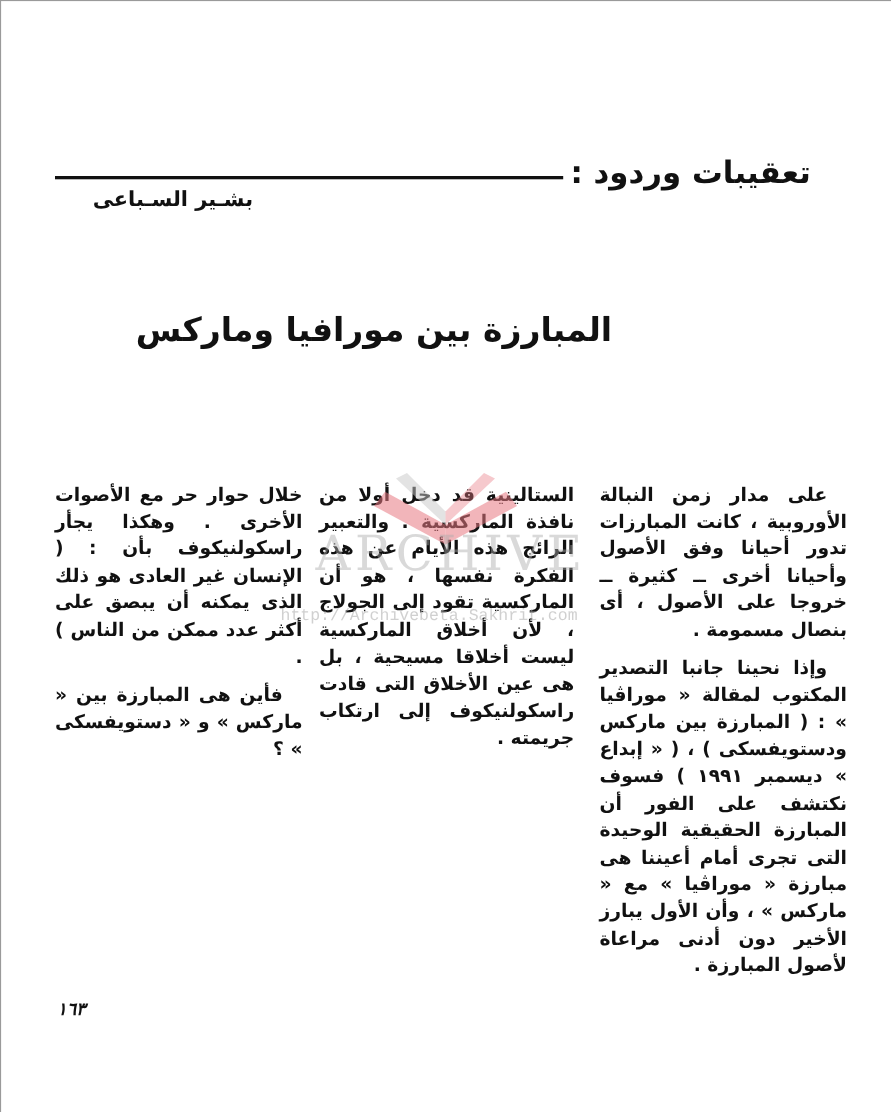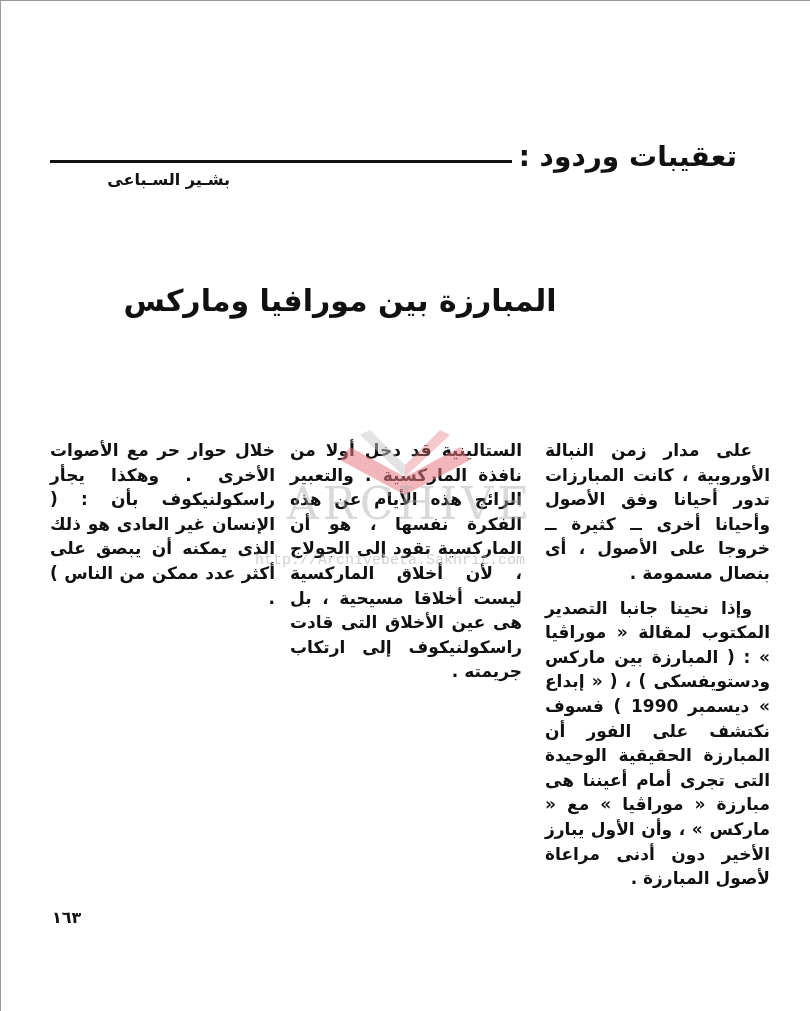--- a/index.html
+++ b/index.html
@@ -5,60 +5,61 @@
   html, body { margin: 0; padding: 0; }
   body {
     width: 810px; height: 1011px; background: #ffffff; position: relative; overflow: hidden;
     font-family: "DejaVu Sans", sans-serif; color: #111;
   }
   .frame-top { position: absolute; left: 0; top: 0; width: 810px; height: 1px; background: #9a9a9a; }
   .frame-left { position: absolute; left: 0; top: 0; width: 1px; height: 1011px; background: #9a9a9a; }
 
   .section-head { position: absolute; top: 140px; right: 73px; direction: rtl; font-weight: bold; font-size: 28px; white-space: nowrap; }
   .section-rule { position: absolute; top: 160px; left: 50px; width: 462px; height: 3px; background: #111; }
-  .author { position: absolute; top: 170px; left: 80px; width: 150px; direction: rtl; text-align: right; font-weight: bold; font-size: 16px; letter-spacing: 0.5px; }
+  .author { position: absolute; top: 170px; left: 80px; width: 150px; direction: rtl; text-align: right; font-weight: bold; font-size: 19px; letter-spacing: 0.5px; }
 
   .article-title { position: absolute; top: 283px; left: 0; width: 680px; text-align: center; direction: rtl; font-weight: bold; font-size: 30px; }
 
   .col { position: absolute; top: 438px; direction: rtl; text-align: justify; font-weight: bold; font-size: 17px; line-height: 24.6px; }
   .col p { margin: 0 0 10px 0; text-indent: 18px; }
   .col-right { left: 545px; width: 225px; }
   .col-mid { left: 290px; width: 232px; }
   .col-left { left: 50px; width: 225px; }
 
-  .page-number { position: absolute; top: 908px; left: 52px; font-weight: bold; font-size: 16px; direction: rtl; }
+  .page-number { position: absolute; top: 908px; left: 52px; font-weight: bold; font-size: 16px; direction: rtl; font-style: italic; }
 
   .watermark { position: absolute; left: 255px; top: 420px; width: 310px; height: 160px; pointer-events: none; }
   .wm-book { position: absolute; left: 75px; top: 5px; width: 150px; height: 75px; }
   .wm-text { position: absolute; left: 0; top: 58px; width: 310px; text-align: center; font-family: "DejaVu Serif", serif; font-size: 44px; color: rgba(170,170,170,0.45); letter-spacing: 4px; }
   .wm-url { position: absolute; left: 0; top: 132px; width: 310px; text-align: left; font-family: Liberation Mono, monospace; font-size: 15px; color: rgba(170,170,170,0.55); }
 </style>
 </head>
 <body>
 
 <div class="frame-top"></div>
 <div class="frame-left"></div>
 
 <div class="section-head">تعقيبات وردود :</div>
 <div class="section-rule"></div>
 <div class="author">بشـير السـباعى</div>
 
 <h1 class="article-title" style="margin:0;">المبارزة بين مورافيا وماركس</h1>
 
 <div class="col col-right">
   <p>على مدار زمن النبالة الأوروبية ، كانت المبارزات تدور أحيانا وفق الأصول وأحيانا أخرى ــ كثيرة ــ خروجا على الأصول ، أى بنصال مسمومة .</p>
-  <p>وإذا نحينا جانبا التصدير المكتوب لمقالة « موراڤيا » : ( المبارزة بين ماركس ودستويفسكى ) ، ( « إبداع » ديسمبر 1990 ) فسوف نكتشف على الفور أن المبارزة الحقيقية الوحيدة التى تجرى أمام أعيننا هى مبارزة « موراڤيا » مع « ماركس » ، وأن الأول يبارز الأخير دون أدنى مراعاة لأصول المبارزة .</p>
+  <p>وإذا نحينا جانبا التصدير المكتوب لمقالة « موراڤيا » : ( المبارزة بين ماركس ودستويفسكى ) ، ( « إبداع » ديسمبر ١٩٩١ ) فسوف نكتشف على الفور أن المبارزة الحقيقية الوحيدة التى تجرى أمام أعيننا هى مبارزة « موراڤيا » مع « ماركس » ، وأن الأول يبارز الأخير دون أدنى مراعاة لأصول المبارزة .</p>
 </div>
 
 <div class="col col-mid">
   <p style="text-indent:0;">الستالينية قد دخل أولا من نافذة الماركسية . والتعبير الرائج هذه الأيام عن هذه الفكرة نفسها ، هو أن الماركسية تقود إلى الجولاج ، لأن أخلاق الماركسية ليست أخلاقا مسيحية ، بل هى عين الأخلاق التى قادت راسكولنيكوف إلى ارتكاب جريمته .</p>
 </div>
 
 <div class="col col-left">
   <p style="text-indent:0;">خلال حوار حر مع الأصوات الأخرى . وهكذا يجأر راسكولنيكوف بأن : ( الإنسان غير العادى هو ذلك الذى يمكنه أن يبصق على أكثر عدد ممكن من الناس ) .</p>
+  <p>فأين هى المبارزة بين « ماركس » و « دستويفسكى » ؟</p>
 </div>
 
 <div class="page-number">١٦٣</div>
 
 <div class="watermark">
   <svg class="wm-book" viewBox="0 0 150 75">
     <path d="M75 70 L10 35 L20 22 L75 52 Z" fill="rgba(232,120,130,0.55)"></path>
     <path d="M75 70 L140 35 L130 22 L75 52 Z" fill="rgba(232,120,130,0.55)"></path>
     <path d="M75 52 L30 10 L40 5 L75 40 Z" fill="rgba(200,200,200,0.5)"></path>
     <path d="M75 52 L120 10 L110 5 L75 40 Z" fill="rgba(232,120,130,0.4)"></path>

